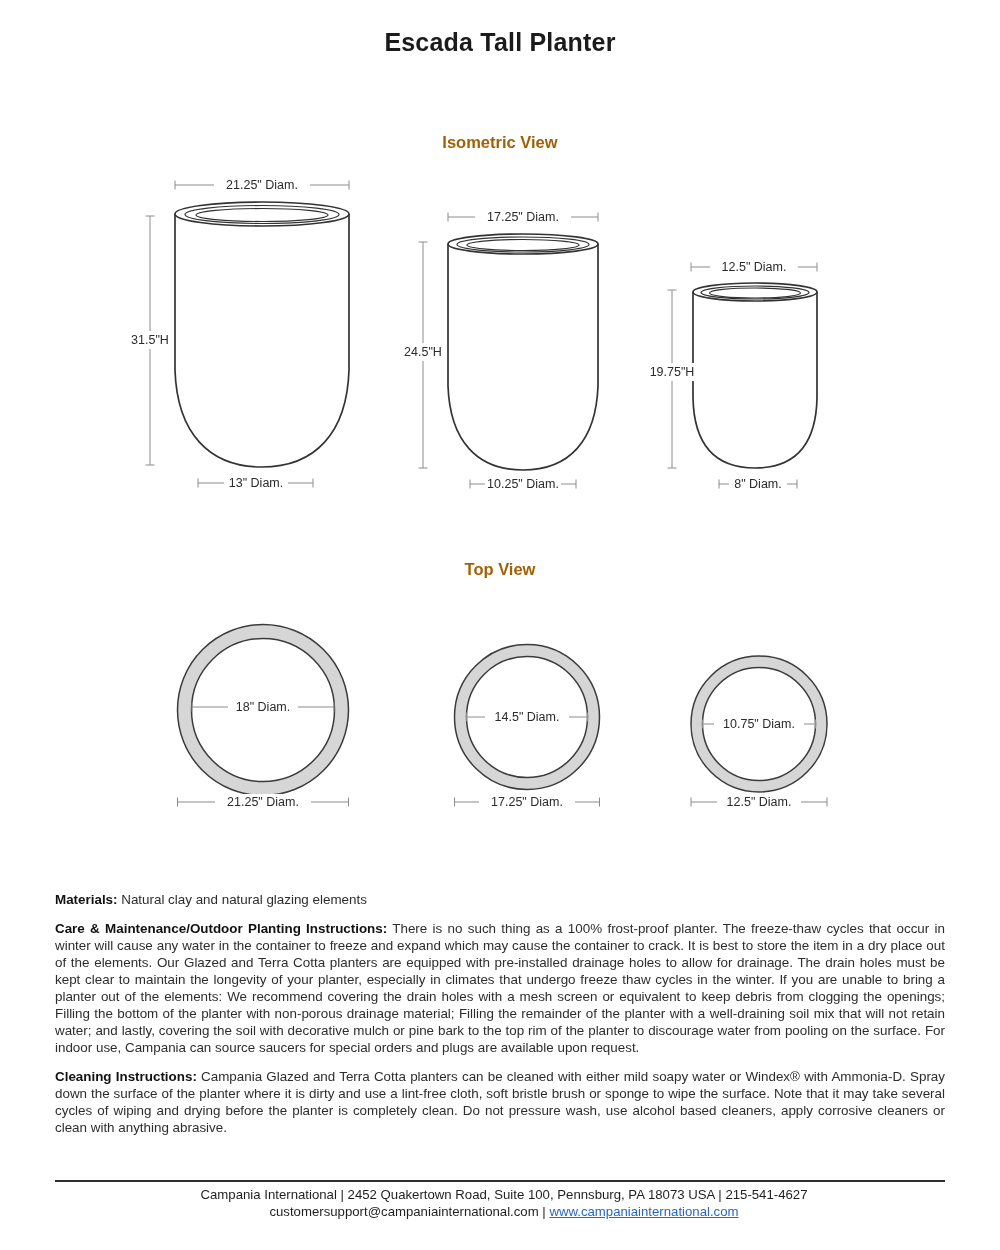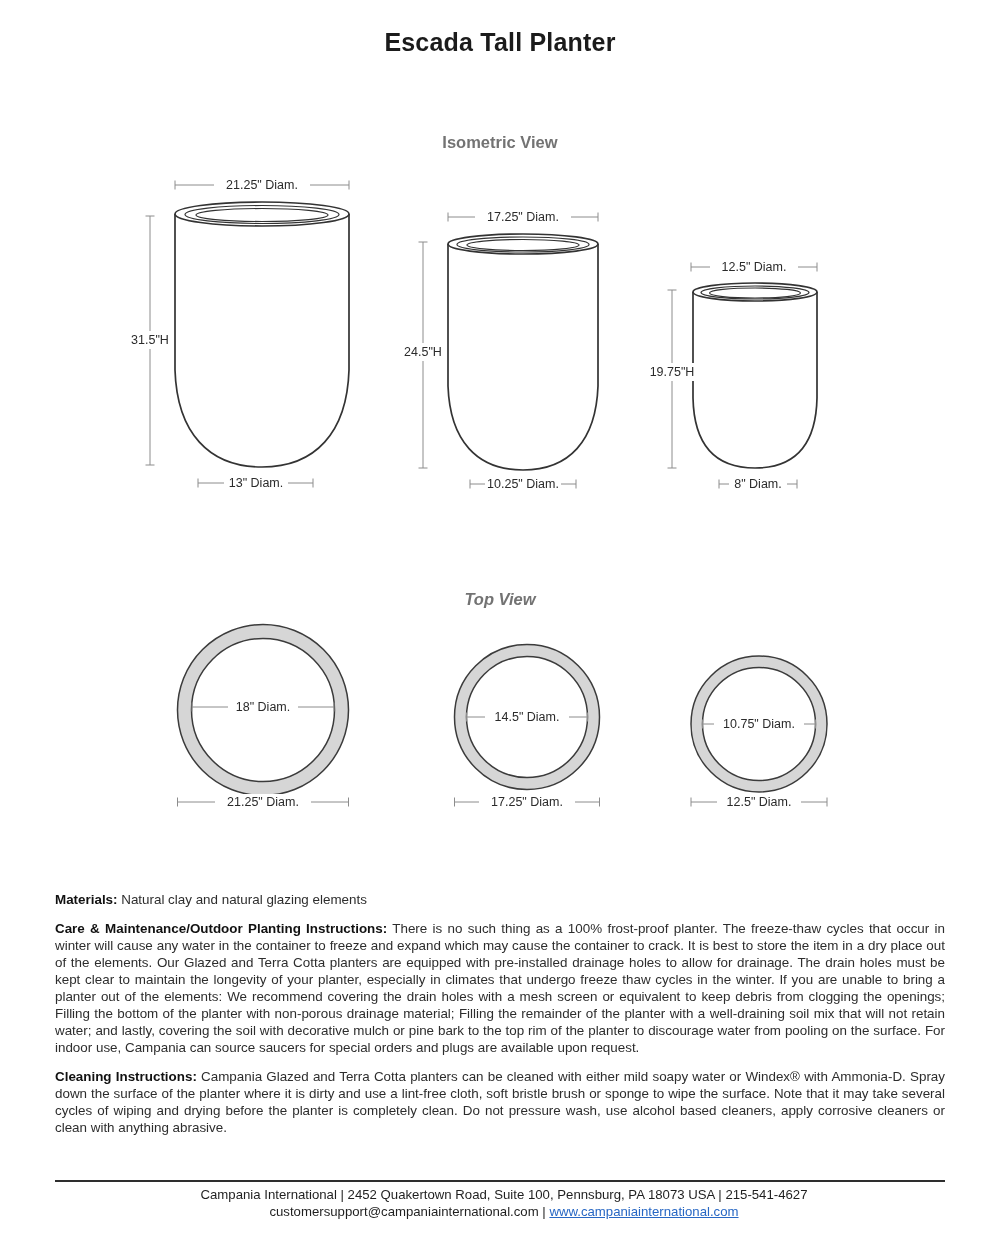--- a/index.html
+++ b/index.html
@@ -6,24 +6,24 @@
   .page {
     position:relative; width:1000px; height:1250px; background:#ffffff;
     font-family:"Liberation Sans", sans-serif; overflow:hidden;padding-left:24px;
   }
   .doc-title {
     position:absolute; top:28px; left:0; width:1000px; text-align:center;
     font-size:25px; font-weight:bold; color:#1b1b1b; letter-spacing:0.2px;
   }
   .section-heading {
     position:absolute; left:0; width:1000px; text-align:center;
-    font-size:16.5px; font-weight:bold; color:#737373;
+    font-size:16.5px; font-weight:bold; color:#a16207;
   }
   .heading-iso { top:133px; }
-  .heading-top { top:590px;font-style:italic; }
+  .heading-top { top:560px; }
   .drawing { position:absolute; left:0; }
   .svg-iso { top:160px; }
   .svg-top { top:600px; }
 
   svg text {
     font-family:"Liberation Sans", sans-serif;
     font-size:12.5px; fill:#2b2b2b;
   }
   .outline { fill:#ffffff; stroke:#333333; stroke-width:1.7; }
   .rim     { fill:none;    stroke:#333333; stroke-width:1.2; }

